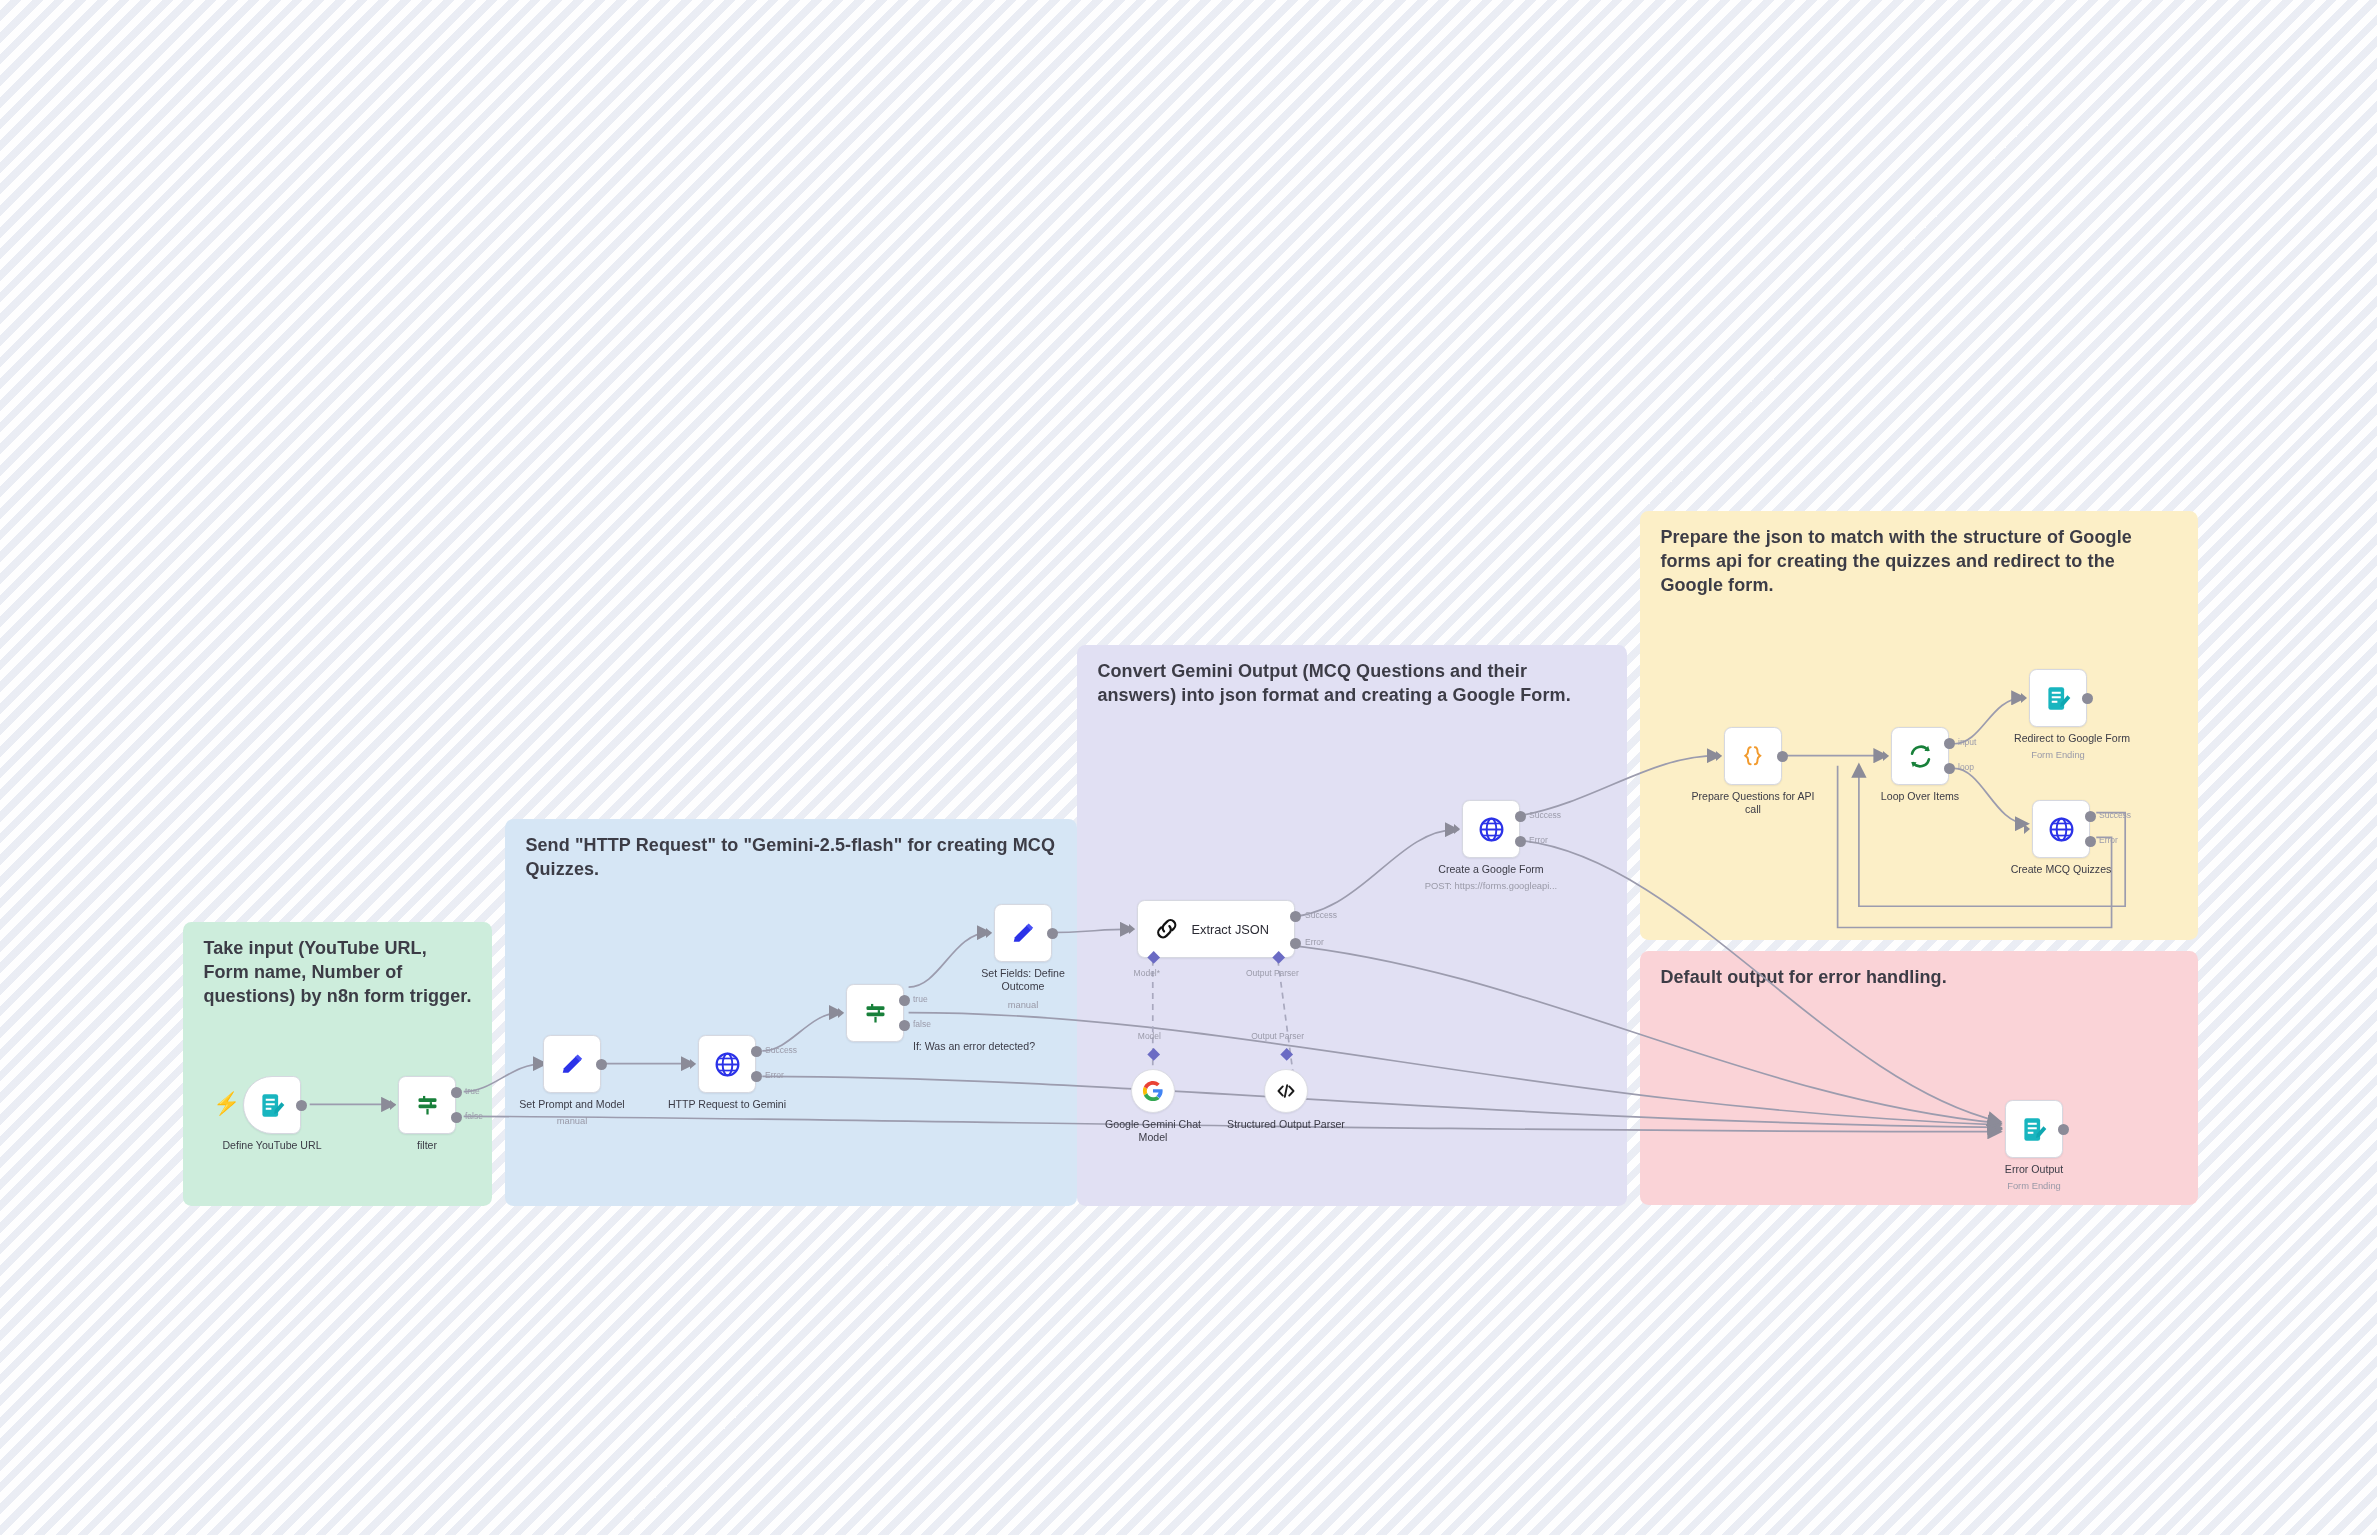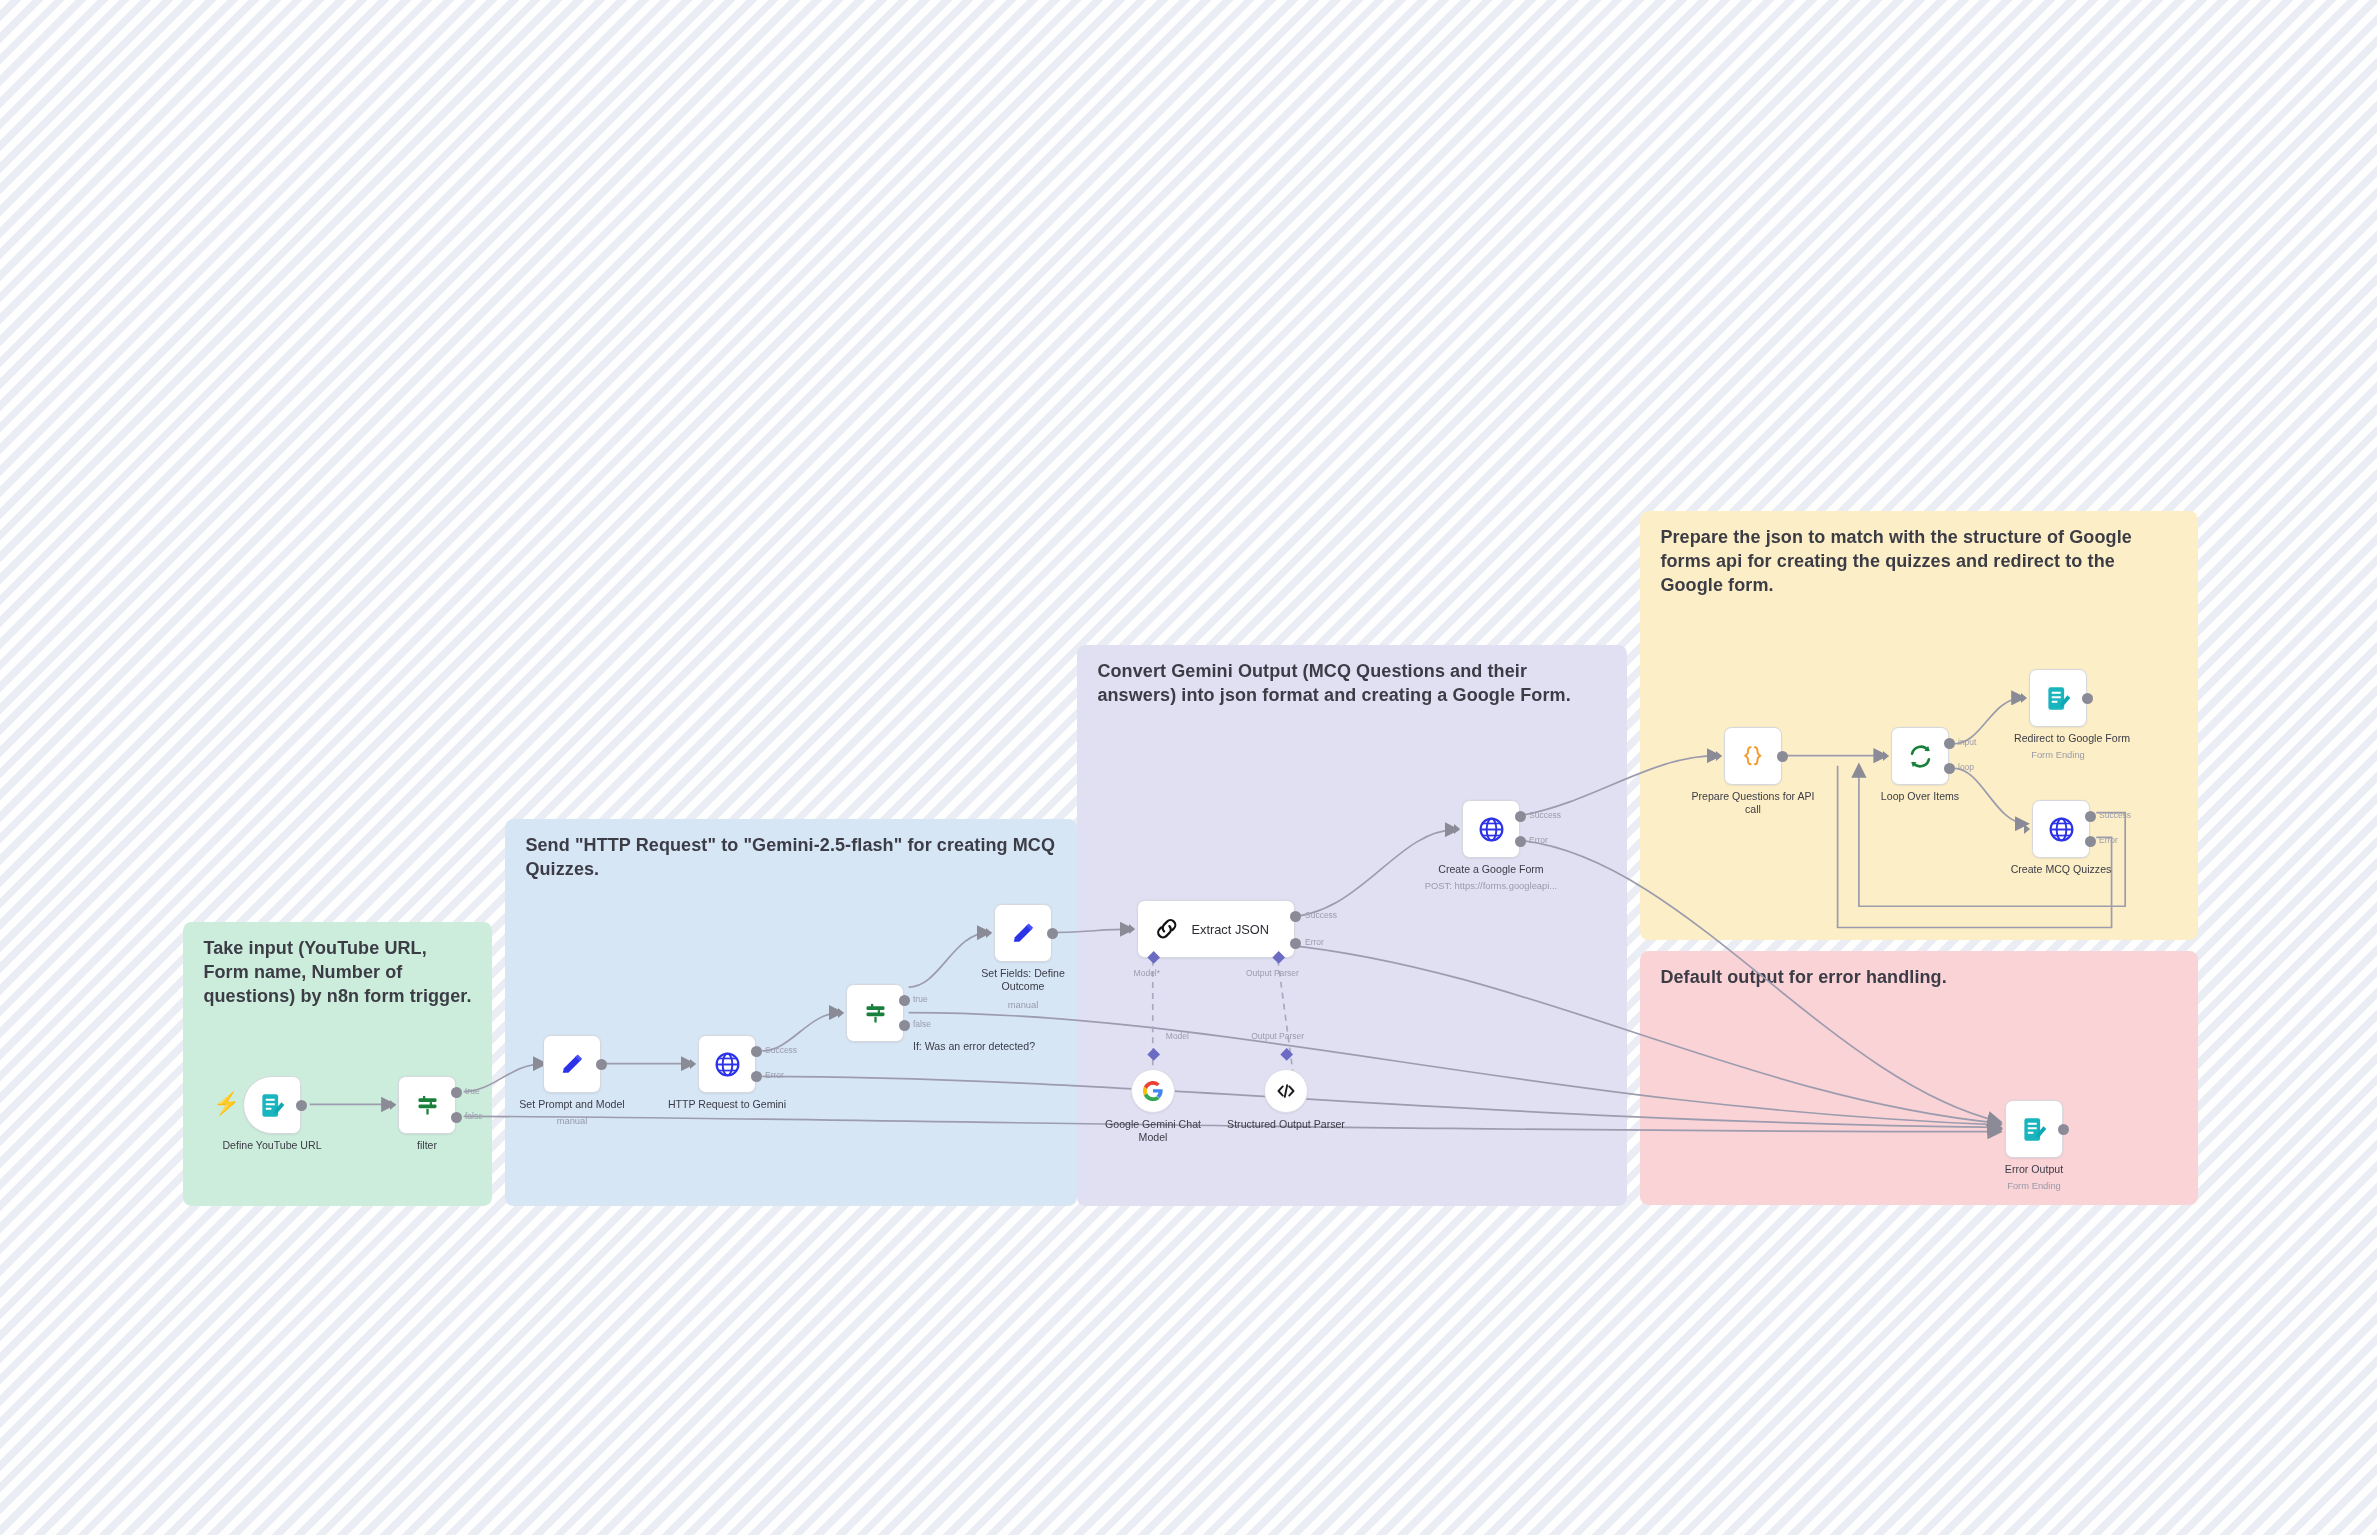--- a/index.html
+++ b/index.html
@@ -268,21 +268,21 @@
     <div class="portlabel" style="left:168px;top:37px;">Error</div>
 
     <div class="diamond" style="left:12px;top:53px;"></div>
     <div class="portlabel" style="left:-3.4px;top:68px;">Model*</div>
     <div class="diamond" style="left:137px;top:53px;"></div>
     <div class="portlabel" style="left:109px;top:68px;">Output Parser</div>
   </div>
 
   <div class="node" style="left:1131px;top:1055px;">
     <div class="diamond" style="left:18px;top:-5.1px;"></div>
-    <div class="portlabel" style="left:6.8px;top:-24px;margin-left:28px;">Model</div>
+    <div class="portlabel" style="left:6.8px;top:-24px;">Model</div>
     <div class="nbox round" style="top:13.6px;">
       <svg class="ico" width="22" height="22" viewBox="0 0 48 48">
         <path fill="#4285F4" d="M45 24c0-1.6-.1-2.7-.4-4H24v7.5h12c-.2 2-1.5 5-4.4 7l6.7 5.2C42.2 36 45 30.6 45 24z"></path>
         <path fill="#34A853" d="M24 46c5.9 0 10.9-2 14.5-5.3l-6.7-5.2c-1.8 1.3-4.3 2.2-7.8 2.2-6 0-11-4-12.8-9.4l-7 5.4C7.9 41 15.3 46 24 46z"></path>
         <path fill="#FBBC05" d="M11.2 28.3A13.3 13.3 0 0 1 10.5 24c0-1.5.3-3 .7-4.3l-7-5.4A22 22 0 0 0 2 24c0 3.5.9 6.9 2.2 9.7z"></path>
         <path fill="#EA4335" d="M24 10.5c4.2 0 7 1.8 8.7 3.3l6-5.8C34.9 4.6 29.9 2 24 2 15.3 2 7.9 7 4.2 14.3l7 5.4C13 14.5 18 10.5 24 10.5z"></path>
       </svg>
     </div>
     <div class="nlabel" style="left:22px;top:63px;width:119px;">Google Gemini Chat Model</div>
   </div>

